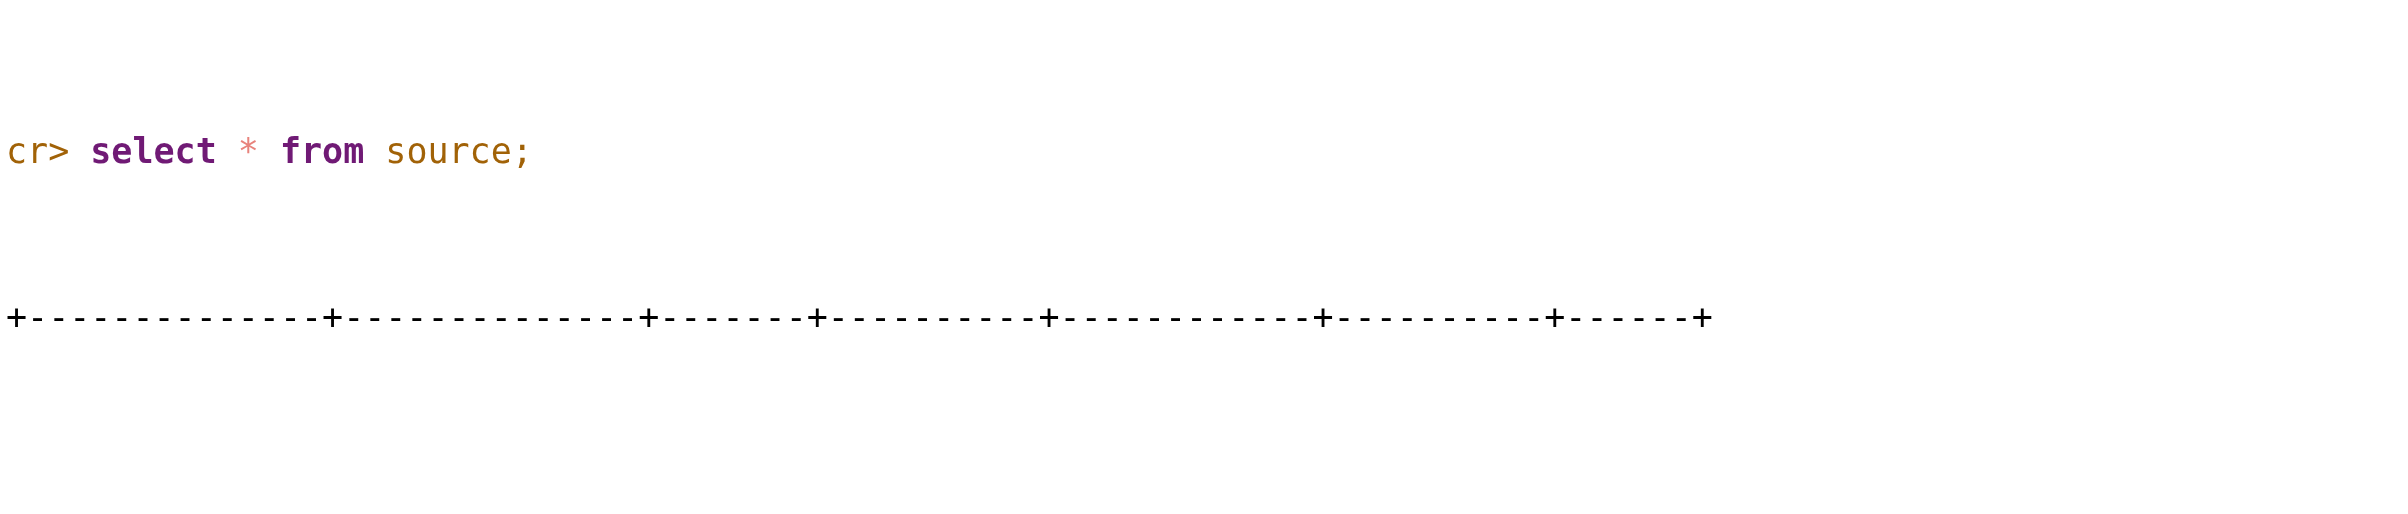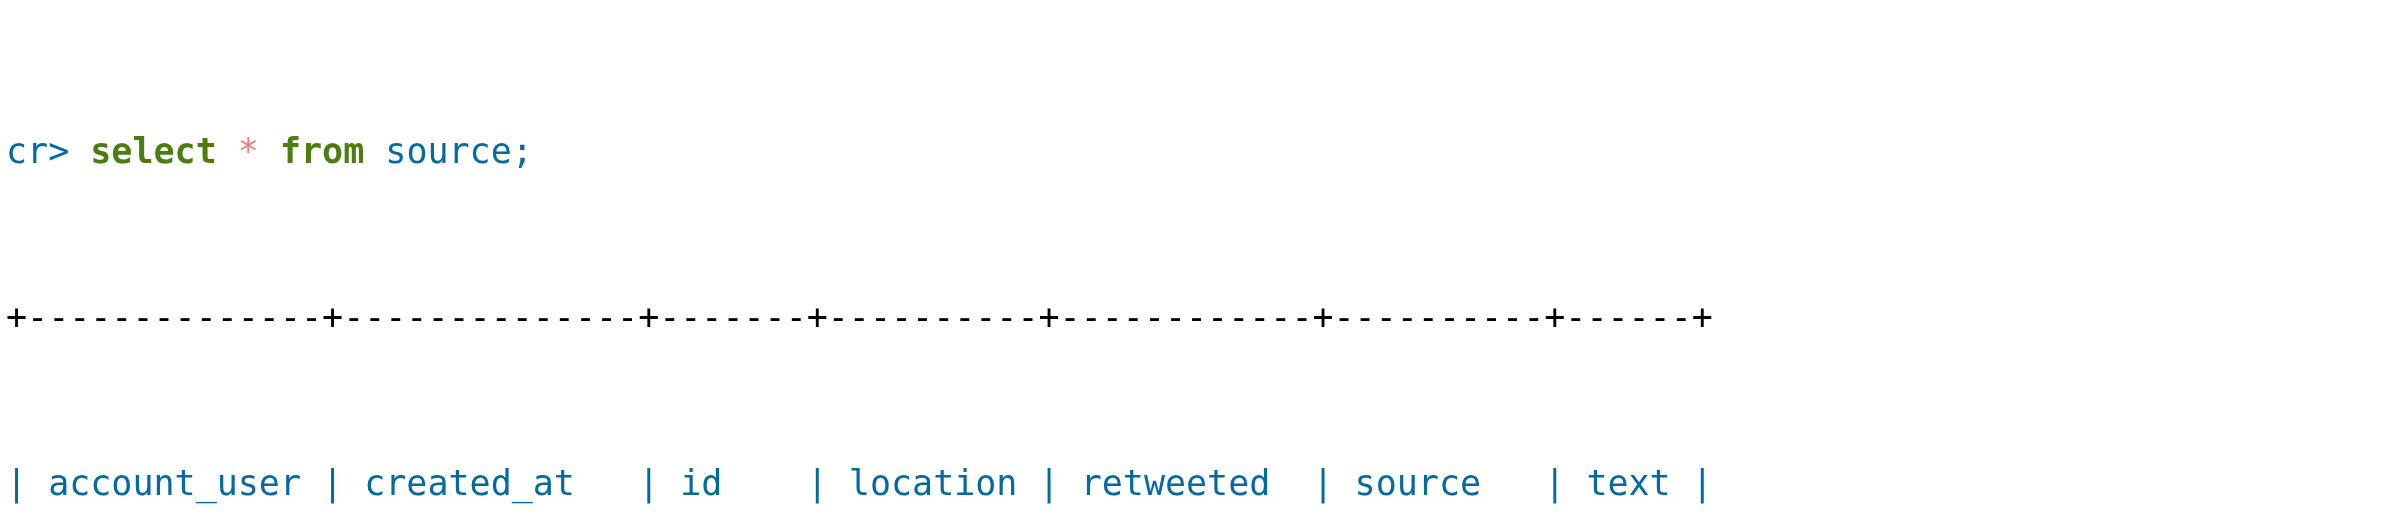--- a/index.html
+++ b/index.html
@@ -22,35 +22,34 @@
     color: #000000;
     padding: 6px 0 0 6px;
     box-sizing: border-box;
     white-space: pre;
   }
   .line {
     white-space: pre;
     height: 41.5px;
     display: block;
   }
-  .tok-plain   { color: #0369a1; }
-  .tok-keyword { color: #4d7c0f; font-weight: bold; }
+  .tok-plain   { color: #a16207; }
+  .tok-keyword { color: #701a75; font-weight: bold; }
   .tok-star    { color: #e8837c; }
   .tok-border  { color: #000000; }
 </style>
 </head>
 <body>
 
 <div id="terminal">
 
   <div class="line"><span class="tok-plain">cr&gt; </span><span class="tok-keyword">select</span><span class="tok-plain"> </span><span class="tok-star">*</span><span class="tok-plain"> </span><span class="tok-keyword">from</span><span class="tok-plain"> source;</span></div>
 
   <div class="line tok-border">+--------------+--------------+-------+----------+------------+----------+------+</div>
 
-  <div class="line tok-plain">| account_user | created_at   | id    | location | retweeted  | source   | text |</div>
 
   
 
   
 
   
 
   
 
   

